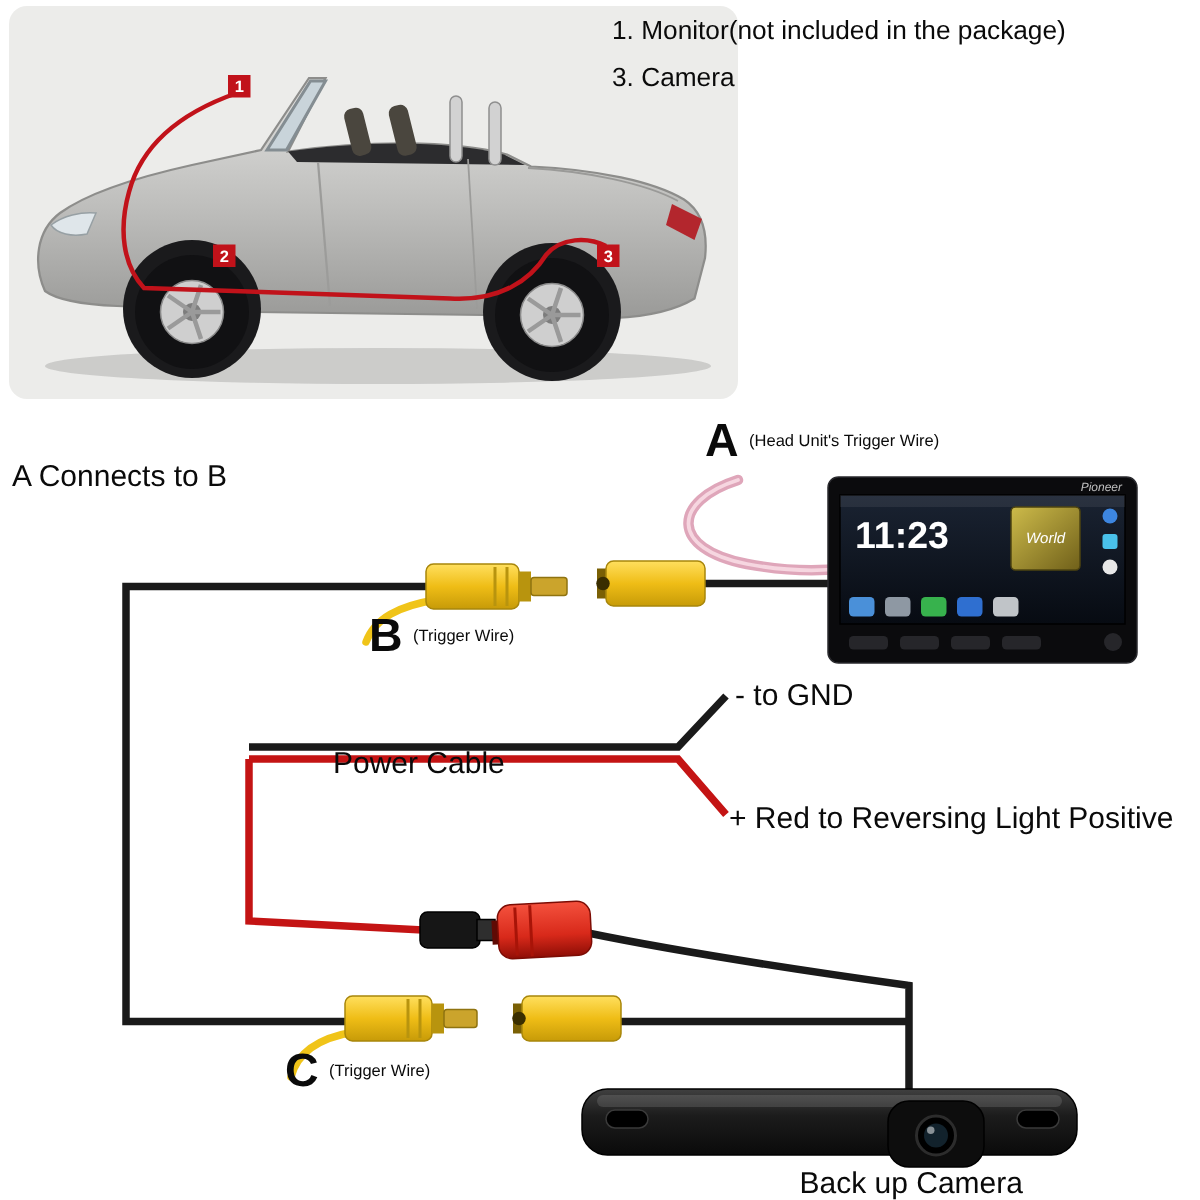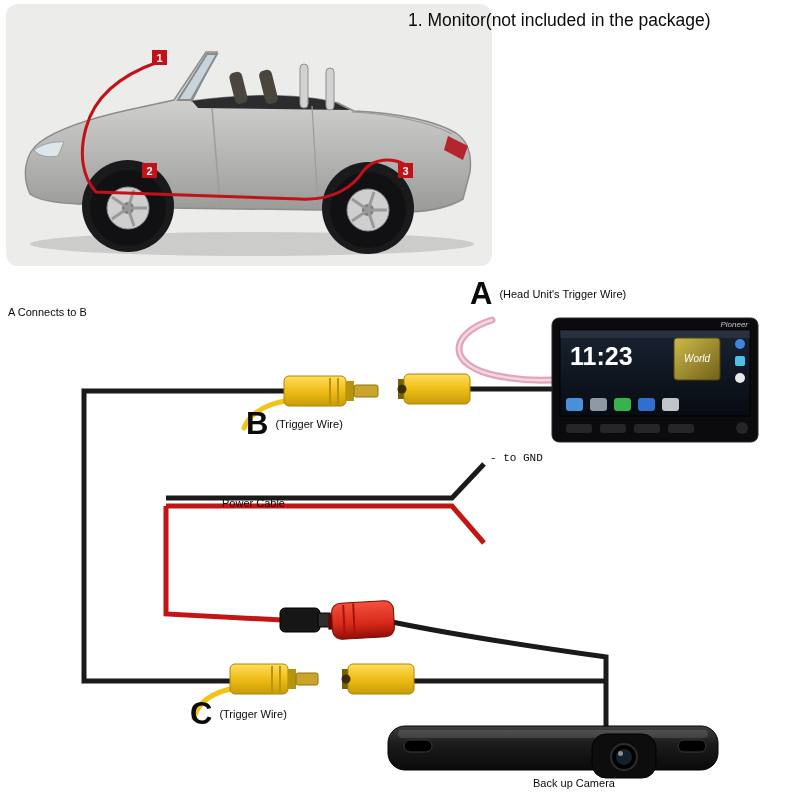--- a/index.html
+++ b/index.html
@@ -1,21 +1,21 @@
 <!DOCTYPE html>
 <html><head>
 <meta charset="utf-8">
 <style>
   * { margin:0; padding:0; box-sizing:border-box; }
   html,body { width:800px; height:800px; }
   body { font-family:"Liberation Sans","DejaVu Sans",sans-serif; background:#ffffff; color:#0a0a0a; }
   #canvas { position:relative; width:800px; height:800px; background:#ffffff; overflow:hidden; }
   #art { position:absolute; left:0; top:0; z-index:1; font-family:inherit; }
   .abs { position:absolute; z-index:2; }
-  .note { font-size:11px; line-height:1.25; color:#0a0a0a; white-space:nowrap; }
+  .note { font-size:20px; line-height:1.25; color:#0a0a0a; white-space:nowrap; }
   #parts-list { left:408px; top:10px; display:flex; flex-direction:column; gap:9px;justify-content:space-between; }
   #parts-list .note { font-size:17.5px; }
   .lbl-row { display:flex; align-items:center; gap:7px; white-space:nowrap; }
   .lbl-letter { font-size:31px; font-weight:bold; line-height:1; }
   .lbl-text { font-size:11px; }
 </style>
 </head>
 <body>
 
 <div id="canvas">
@@ -193,36 +193,38 @@
       <rect x="678" y="740" width="28" height="12" rx="6" fill="#000000" stroke="#3a3a3a"></rect>
       <rect x="592" y="734" width="64" height="44" rx="14" fill="#0d0d0d" stroke="#000000"></rect>
       <circle cx="624" cy="757" r="13" fill="#000000" stroke="#2c2c2c" stroke-width="2"></circle>
       <circle cx="624" cy="757" r="8" fill="#12222c"></circle>
       <circle cx="620.5" cy="753.5" r="2.5" fill="rgba(255,255,255,0.5)"></circle>
     </g>
   </svg>
 
   <div class="abs" id="parts-list">
     <div class="note">1. Monitor(not included in the package)</div>
+    <div class="note">3. Camera</div>
   </div>
 
   <div class="abs note" style="left:8px; top:306px;">A Connects to B</div>
 
   <div class="abs lbl-row" style="left:470px; top:278px;">
     <span class="lbl-letter">A</span>
     <span class="lbl-text">(Head Unit's Trigger Wire)</span>
   </div>
 
   <div class="abs lbl-row" style="left:246px; top:408px;">
     <span class="lbl-letter">B</span>
     <span class="lbl-text">(Trigger Wire)</span>
   </div>
 
-  <div class="abs note" style="left:490px; top:452px;font-family:Liberation Mono, monospace;">- to GND</div>
+  <div class="abs note" style="left:490px; top:452px;">- to GND</div>
   <div class="abs note" style="left:222px; top:475px;margin-top:22px;">Power Cable</div>
+  <div class="abs note" style="left:486px; top:534px;">+ Red to Reversing Light Positive</div>
 
   <div class="abs lbl-row" style="left:190px; top:698px;">
     <span class="lbl-letter">C</span>
     <span class="lbl-text">(Trigger Wire)</span>
   </div>
 
   <div class="abs note" style="left:533px; top:777px;">Back up Camera</div>
 </div>
 
 </body></html>

